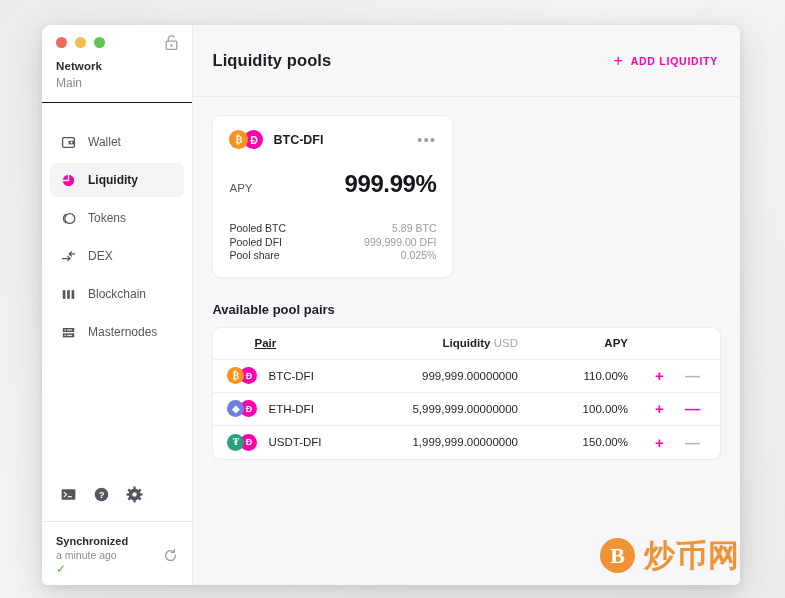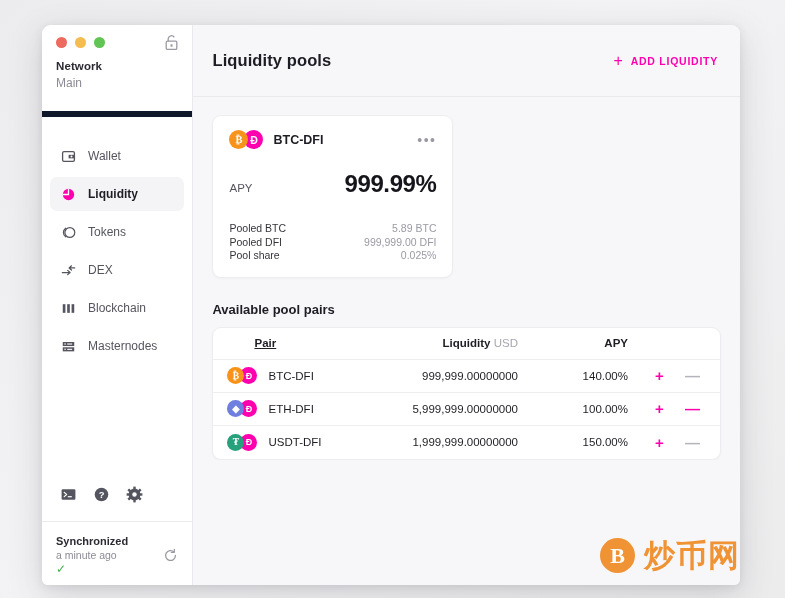--- a/index.html
+++ b/index.html
@@ -29,22 +29,22 @@
 
   
   .sidebar {
     width: 155px;
     background: #ffffff;
     border-right: 1px solid #e9e9ee;
     display: flex;
     flex-direction: column;
   }
   .sidebar-head {
-    height: 92px;
-    border-bottom: 6px solid #0f172a;
+    height: 78px;
+    border-bottom: 1px solid #0f172a;
     padding: 12px 14px 0 14px;
     position: relative;
   }
   .traffic { display: flex; gap: 8px; align-items: center; }
   .dot { width: 11px; height: 11px; border-radius: 50%; }
   .dot.red { background: #ec6a5e; }
   .dot.amber { background: #f4bd4f; }
   .dot.green { background: #61c554; }
   .lock-icon {
     position: absolute; right: 13px; top: 9px;
@@ -424,21 +424,21 @@
 
           <div class="trow body">
             <div class="c-pair">
               <span class="coins">
                 <span class="coin first btc">₿</span>
                 <span class="coin second">Ð</span>
               </span>
               <span class="lbl">BTC-DFI</span>
             </div>
             <div class="c-liq">999,999.00000000</div>
-            <div class="c-apy">140.00%</div>
+            <div class="c-apy">110.00%</div>
             <div class="c-act">
               <span class="act-btn">+</span>
               <span class="act-btn minus-off">—</span>
             </div>
           </div>
 
           <div class="trow body">
             <div class="c-pair">
               <span class="coins">
                 <span class="coin first eth">◆</span>

